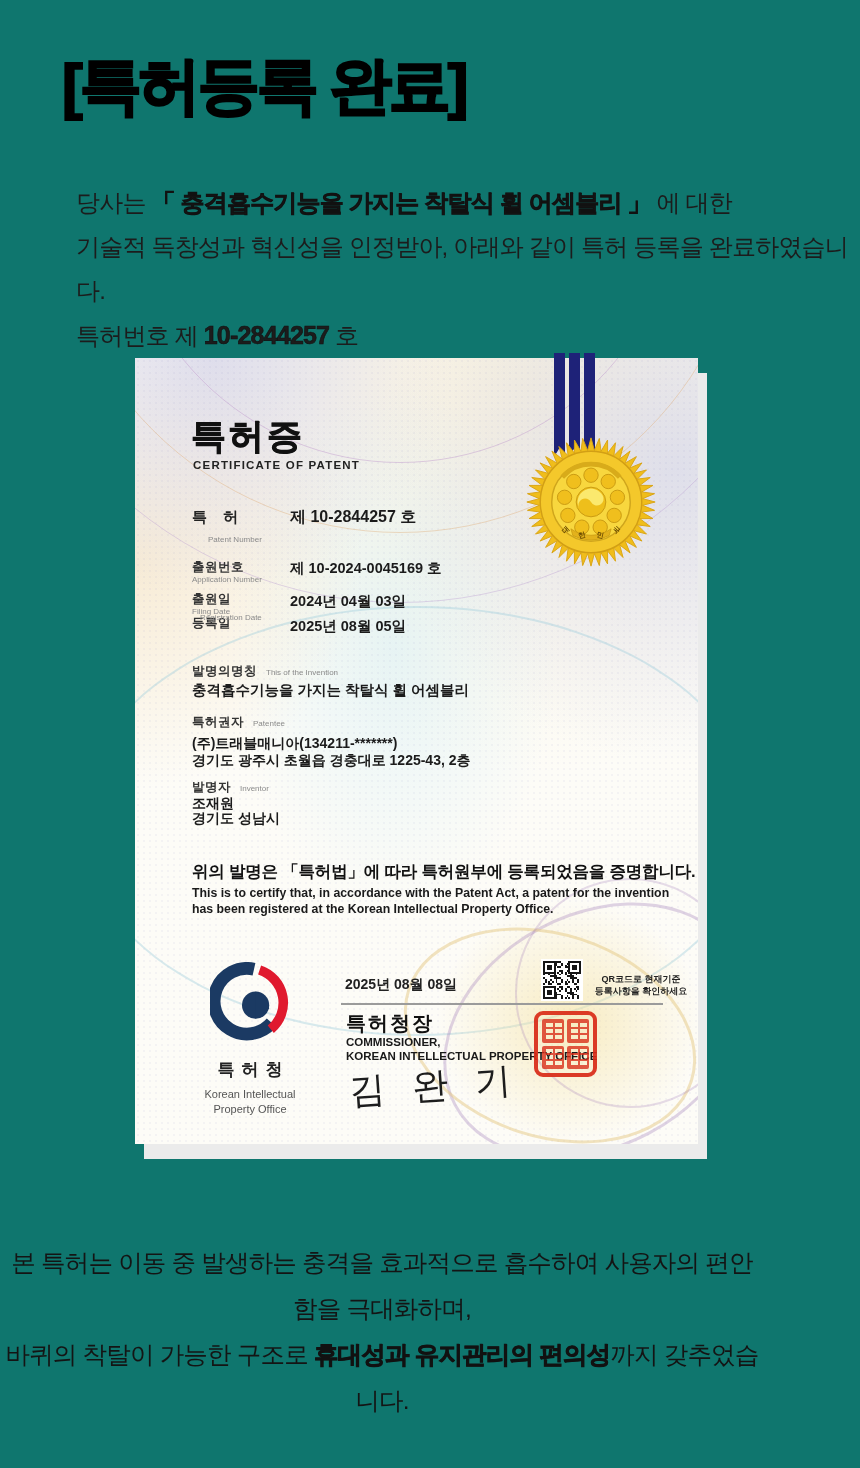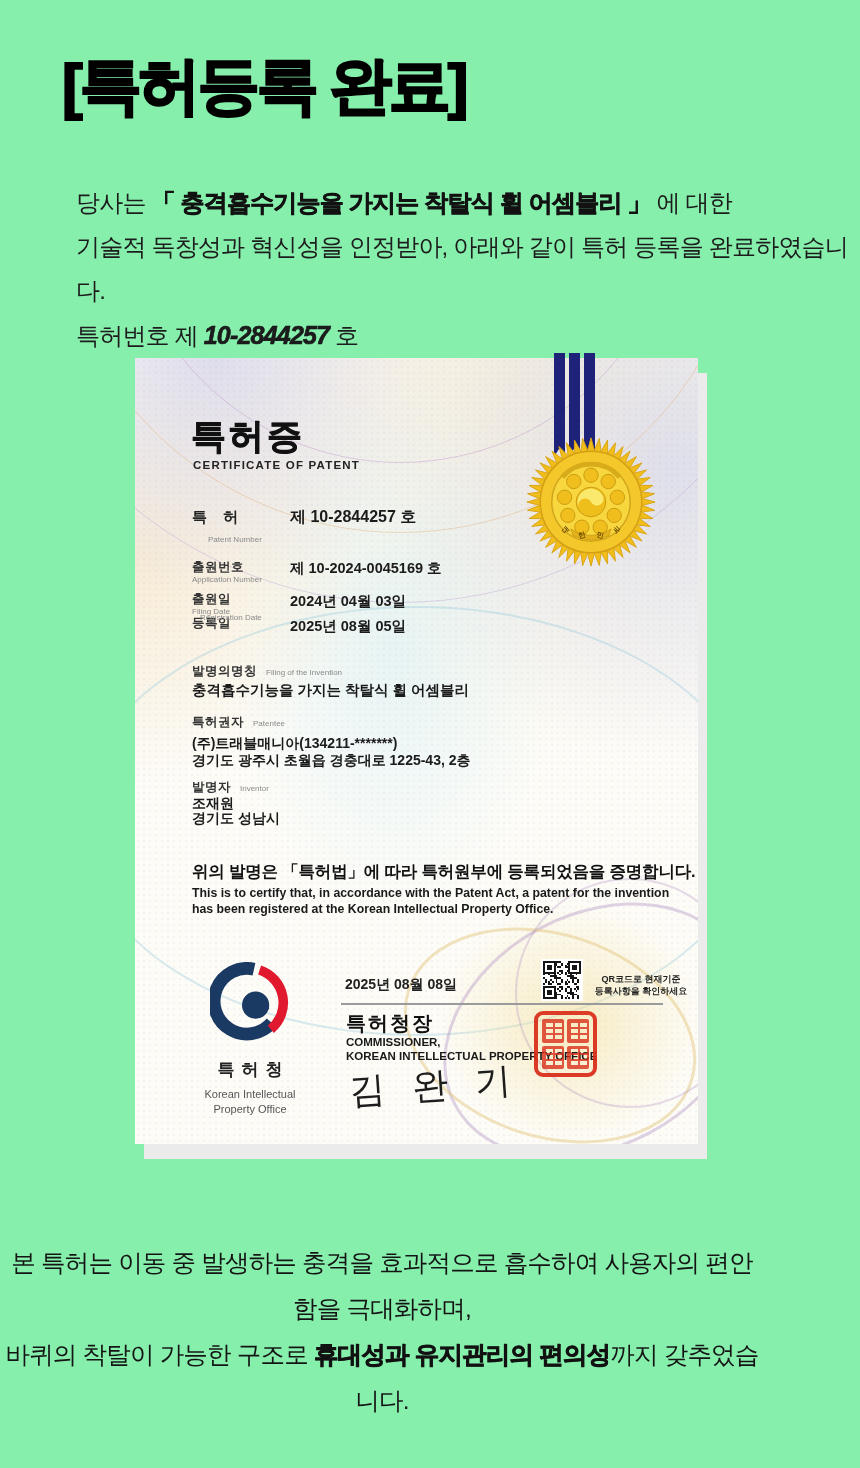--- a/index.html
+++ b/index.html
@@ -1,27 +1,27 @@
 <!DOCTYPE html>
 <html><head>
 <meta charset="utf-8">
 <style>
   * { margin:0; padding:0; box-sizing:border-box; }
   html,body { background:#fff; }
   body { font-family:"Liberation Sans", sans-serif; color:#191919; }
-  .page { position:relative; width:860px; height:1468px; margin:0 auto; background:#86efac; overflow:hidden; }
+  .page { position:relative; width:860px; height:1468px; margin:0 auto; background:#0f766e; overflow:hidden; }
 
   
   .main-title { position:absolute; left:62px; top:44px; font-size:62px; font-weight:bold;
     letter-spacing:-3px; color:#000; -webkit-text-stroke:2.2px #000; }
 
   
   .intro { position:absolute; left:76px; top:181px; font-size:24px; line-height:44px; color:#1c1c1c; letter-spacing:-0.8px; }
   .intro b { font-weight:bold; -webkit-text-stroke:0.6px #111; }
-  .intro .num { font-size:25px;font-style:italic; }
+  .intro .num { font-size:25px; }
 
   
   .certificate { position:absolute; left:135px; top:358px; width:563px; height:786px;
     background:#fdfcf7; box-shadow:9px 15px 0 #ebebeb; overflow:visible; }
   .cert-bg { position:absolute; inset:0; overflow:hidden;
     background:
       radial-gradient(circle at 14% 0%, rgba(203,203,232,.60), rgba(203,203,232,0) 26%),
       radial-gradient(circle at 96% 14%, rgba(200,204,236,.55), rgba(200,204,236,0) 34%),
       radial-gradient(circle at 0% 26%, rgba(243,222,186,.55), rgba(243,222,186,0) 28%),
       radial-gradient(ellipse at 46% 37%, rgba(210,238,246,.50), rgba(210,238,246,0) 38%),
@@ -170,21 +170,21 @@
     <div class="t lab-ko fil-ko">출원일</div>
     <div class="t lab-en fil-en">Filing Date</div>
     <div class="t val fil-val">2024년 04월 03일</div>
 
     <div class="t lab-ko reg-ko">등록일</div>
     <div class="t lab-en reg-en">Registration Date</div>
     <div class="t val reg-val">2025년 08월 05일</div>
 
     <div class="t sec-head inv-head">
       <span class="lab-ko">발명의명칭</span>
-      <span class="lab-en">Filing of the Invention</span>
+      <span class="lab-en">This of the Invention</span>
     </div>
     <div class="t val inv-val">충격흡수기능을 가지는 착탈식 휠 어셈블리</div>
 
     <div class="t sec-head pat-head">
       <span class="lab-ko">특허권자</span>
       <span class="lab-en">Patentee</span>
     </div>
     <div class="t val pat-l1">(주)트래블매니아(134211-*******)</div>
     <div class="t val pat-l2">경기도 광주시 초월읍 경충대로 1225-43, 2층</div>
 

